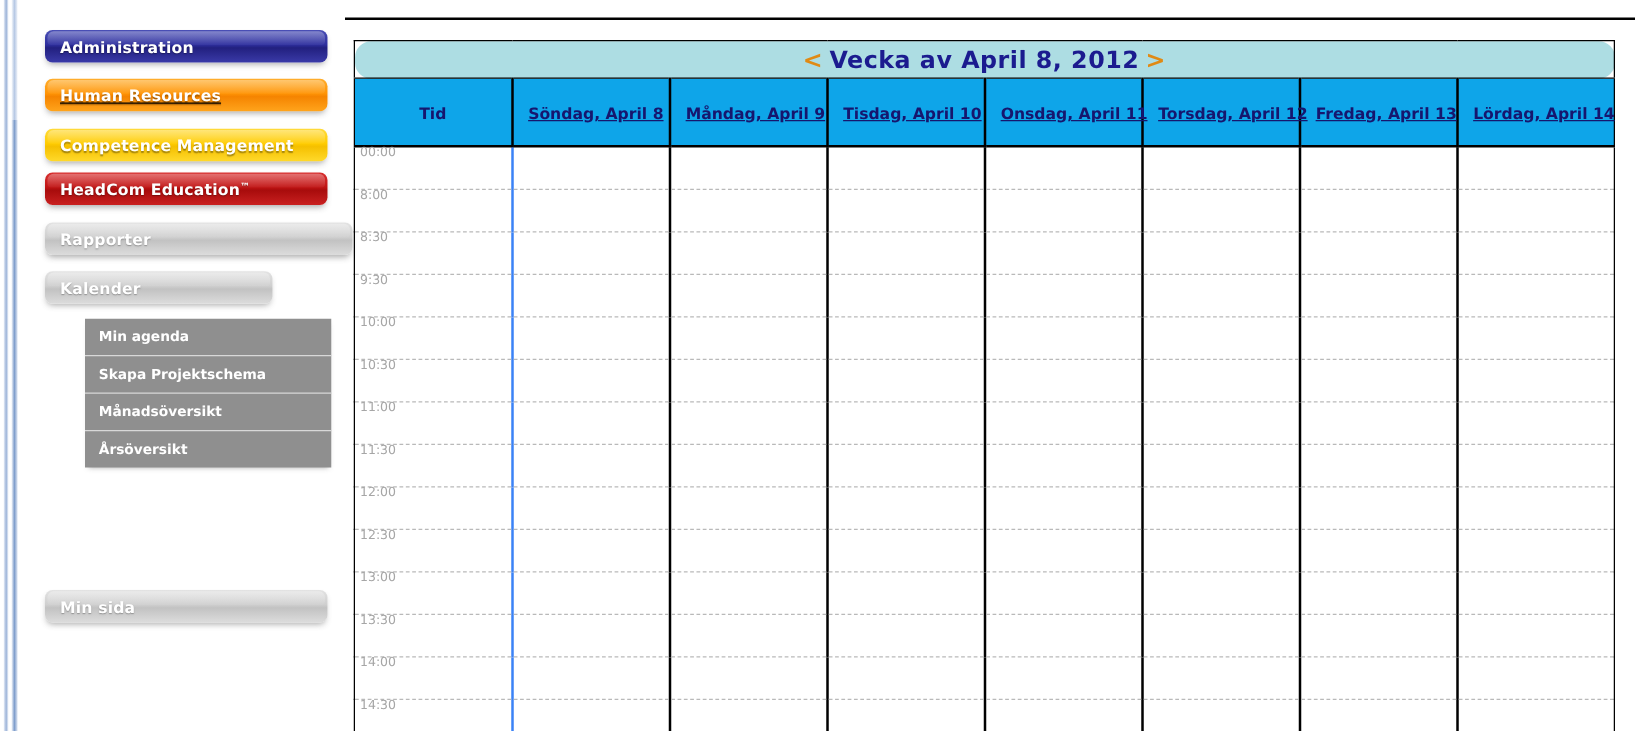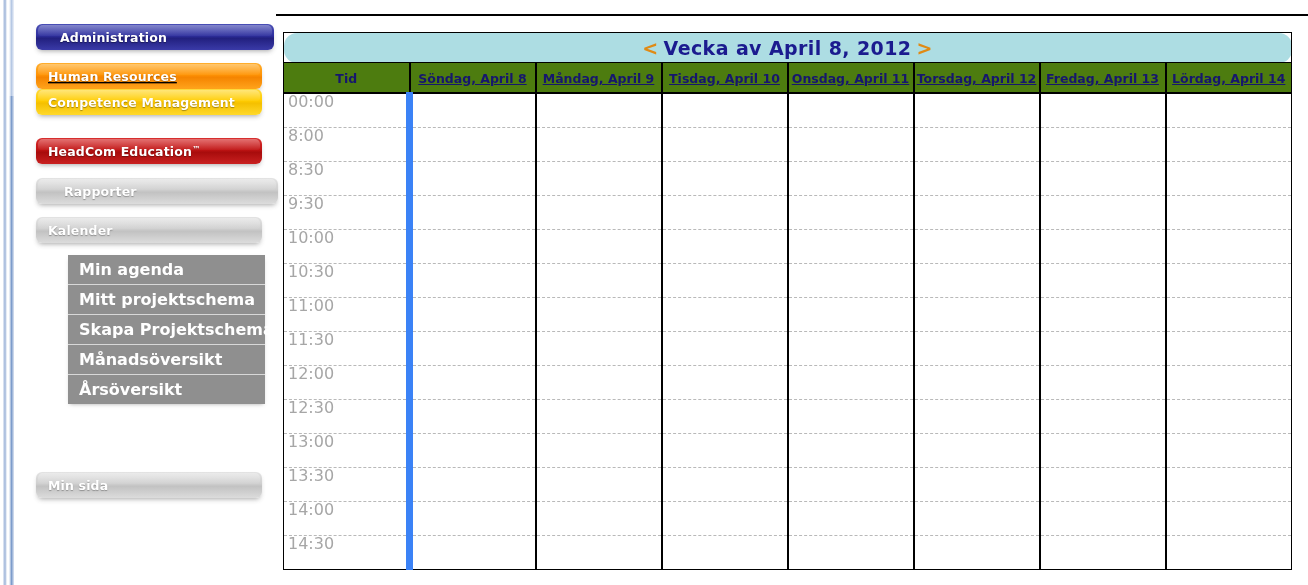--- a/index.html
+++ b/index.html
@@ -93,21 +93,21 @@
   .sub-item {
     height: 29px;
     display: flex;
     align-items: center;
     border-bottom: 1px solid #d8d8d8;
     cursor: pointer;
   }
   .sub-item:last-child { border-bottom: none; }
   .sub-item .lbl {
     padding-left: 11px;
-    font-size: 16px;
+    font-size: 11px;
     font-weight: bold;
     color: #ffffff;
     white-space: nowrap;
   }
 
   
   #top-rule {
     position: absolute;
     left: 276px;
     top: 14px;
@@ -146,23 +146,23 @@
     white-space: nowrap;
   }
   .arrow {
     color: #e08a14;
     font-weight: bold;
     cursor: pointer;
     padding: 0 5px;
   }
 
   th.hdr {
-    background: #4d7c0f;
+    background: #0ea5e9;
     height: 29px;
-    padding: 0;
+    padding: 12px;
     border-right: 2px solid #000000;
     border-bottom: 2px solid #000000;
     text-align: center;
     vertical-align: middle;
   }
   th.hdr:last-child { border-right: none; }
   th.hdr .hlink {
     font-size: 12.5px;
     font-weight: bold;
     color: #16166e;
@@ -176,23 +176,23 @@
     color: #16166e;
     text-decoration: none;
     white-space: nowrap;
   }
 
   td.timecell {
     width: 94px;
     height: 33px;
     padding: 0 0 0 4px;
     vertical-align: top;
-    border-right: 7px solid #3b82f6;
+    border-right: 2px solid #3b82f6;
     border-bottom: 1px dashed #b9b9b9;
-    font-size: 16px;
+    font-size: 10px;
     color: #a6a6a6;
     line-height: 1.05;
     white-space: nowrap;
   }
   td.slot {
     height: 33px;
     padding: 0;
     border-right: 2px solid #000000;
     border-bottom: 1px dashed #b9b9b9;
     background: #ffffff;
@@ -205,55 +205,52 @@
 <body>
 
 <div id="left-edge">
   <div class="strip-a"></div>
   <div class="strip-b"></div>
   <div class="strip-c"></div>
 </div>
 
 <div id="sidebar">
 
-  <div class="nav-btn nav-blue" style="position:absolute; left:0; top:24px; width:226px;padding-left:12px;">
+  <div class="nav-btn nav-blue" style="position:absolute; left:0; top:24px; width:226px;">
     <span class="lbl">Administration</span>
   </div>
 
   <div class="nav-btn nav-orange" style="position:absolute; left:0; top:63px; width:226px;">
     <span class="lbl">Human Resources</span>
   </div>
 
-  <div class="nav-btn nav-yellow" style="position:absolute; left:0; top:89px; width:226px;">
+  <div class="nav-btn nav-yellow" style="position:absolute; left:0; top:103px; width:226px;">
     <span class="lbl">Competence Management</span>
   </div>
 
   <div class="nav-btn nav-red" style="position:absolute; left:0; top:138px; width:226px;">
     <span class="lbl"><span>HeadCom Education</span><span class="tm">™</span></span>
   </div>
 
-  <div class="nav-btn nav-gray" style="position:absolute; left:0; top:178px; width:226px;padding-left:16px;">
+  <div class="nav-btn nav-gray" style="position:absolute; left:0; top:178px; width:246px;">
     <span class="lbl">Rapporter</span>
   </div>
 
-  <div class="nav-btn nav-gray" style="position:absolute; left:0; top:217px; width:226px;">
+  <div class="nav-btn nav-gray" style="position:absolute; left:0; top:217px; width:182px;">
     <span class="lbl">Kalender</span>
   </div>
 
   <div class="nav-btn nav-gray" style="position:absolute; left:0; top:472px; width:226px;">
     <span class="lbl">Min sida</span>
   </div>
 </div>
 
 <div id="submenu">
   <div class="sub-item">
     <span class="lbl">Min agenda</span>
-  </div>
-  <div class="sub-item">
-    <span class="lbl">Mitt projektschema</span>
   </div>
   <div class="sub-item">
     <span class="lbl">Skapa Projektschema</span>
   </div>
   <div class="sub-item">
     <span class="lbl">Månadsöversikt</span>
   </div>
   <div class="sub-item">
     <span class="lbl">Årsöversikt</span>
   </div>

